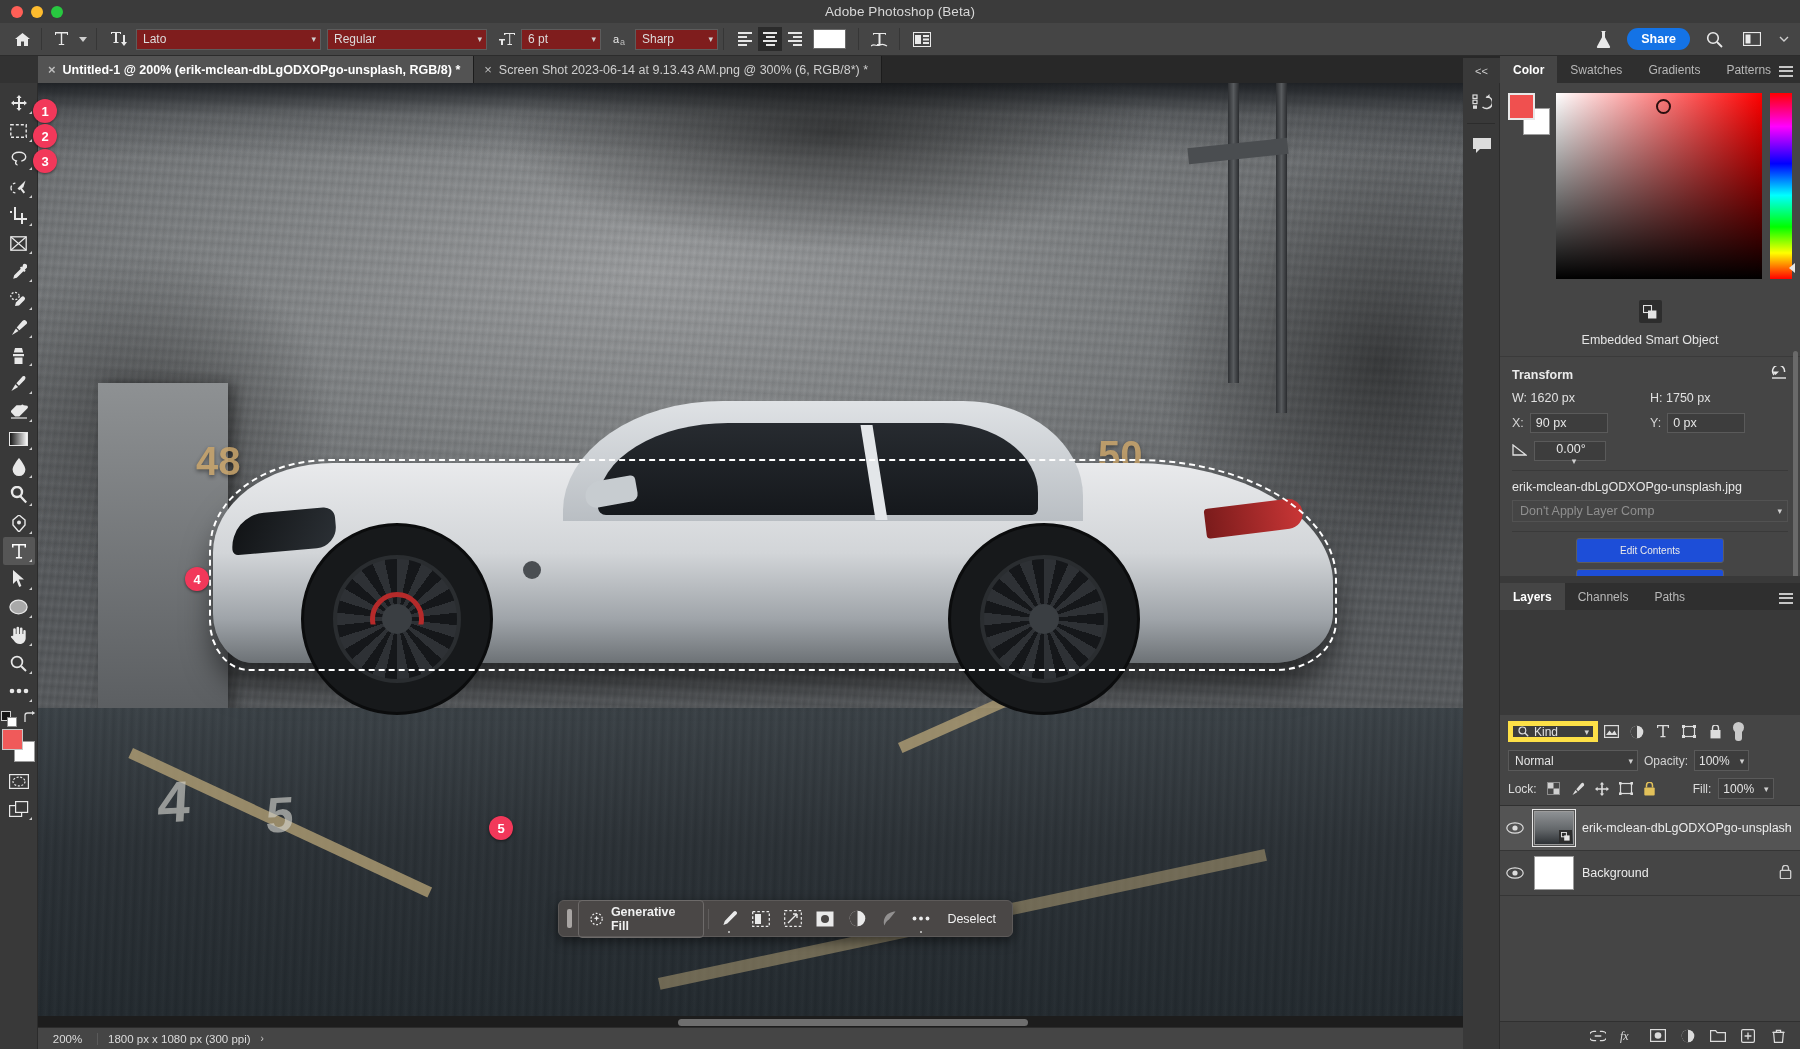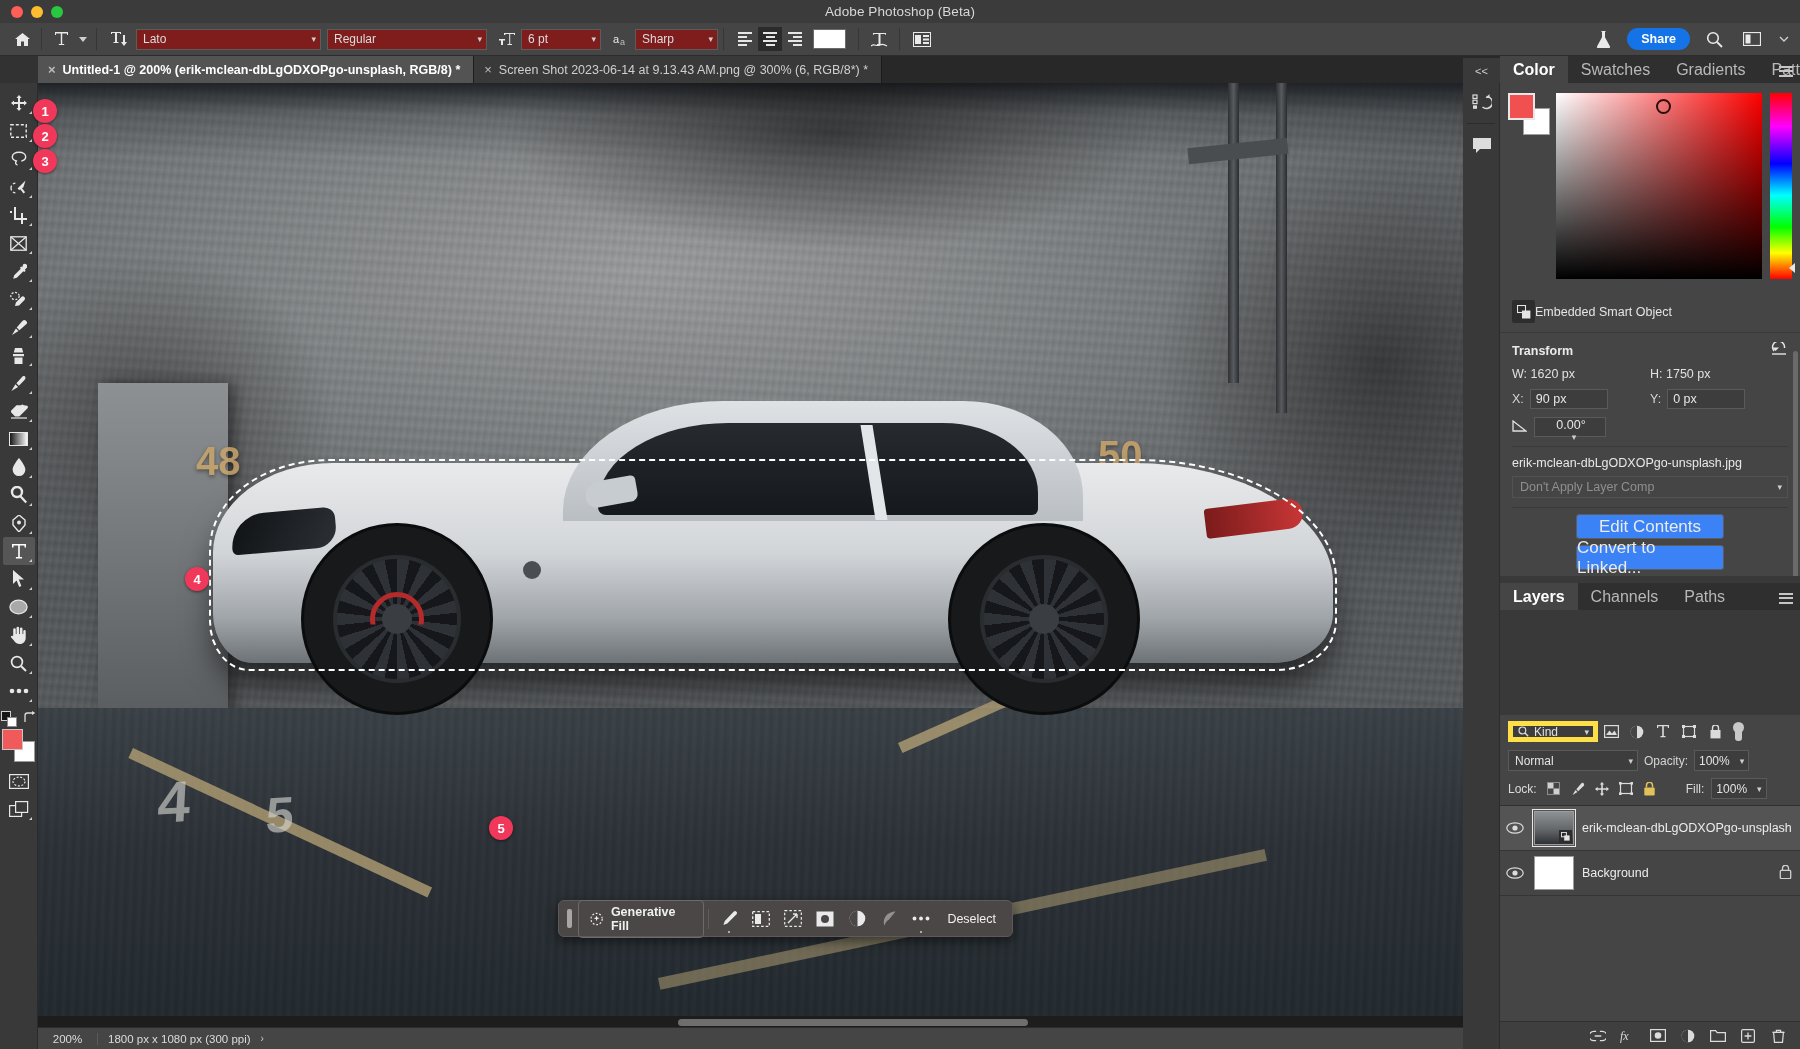--- a/index.html
+++ b/index.html
@@ -270,21 +270,21 @@
   
   .panels{
     position:absolute; top:56px; right:0; width:300px; bottom:0; background:#393939;
   }
   .ptabs{
     display:flex; align-items:flex-end; height:27px; background:#2f2f2f;
     position:relative;
   }
   .ptab{
     height:27px; padding:0 13px; display:flex; align-items:center;
-    font-size:16px; color:#b8b8b8; white-space:nowrap;
+    font-size:12px; color:#b8b8b8; white-space:nowrap;
   }
   .ptab.active{ background:#454545; color:#fff; font-weight:bold; }
   .pmenu{
     position:absolute; right:7px; top:7px; width:14px;
   }
   .pmenu b{ display:block; height:2px; background:#c6c6c6; margin:2.5px 0; }
   .pbody{ background:#454545; }
 
   
   .colorpanel{ height:208px; display:flex; padding:10px 8px 8px 8px; gap:8px; }
@@ -304,22 +304,22 @@
   .cp-hue{
     width:22px; height:186px; flex:none;
     background:linear-gradient(to bottom,#ff0000,#ff00ff 18%,#0000ff 38%,#00ffff 55%,#00ff00 72%,#ffff00 86%,#ff0000 100%);
     position:relative;
   }
   .cp-huemark{
     position:absolute; right:-3px; bottom:6px; width:0;height:0;
     border-top:5px solid transparent; border-bottom:5px solid transparent; border-right:6px solid #e6e6e6;
   }
   .smartobj{
-    display:flex; align-items:center; padding:9px 12px; border-bottom:1px solid #3a3a3a;
-    font-size:12.5px; color:#e4e4e4;
+    display:flex; align-items:center; gap:10px; padding:9px 12px; border-bottom:1px solid #3a3a3a;
+    font-size:12.5px; color:#e4e4e4;flex-direction:column;
   }
   .soicon{
     width:23px; height:23px; background:#2d2d2d; border-radius:2px;
     display:flex; align-items:center; justify-content:center;
   }
   .sectionhdr{
     display:flex; align-items:center; justify-content:space-between;
     padding:9px 12px 6px 12px; font-size:12.5px; font-weight:bold; color:#eaeaea;
   }
   .whrow{ display:flex; padding:2px 12px 6px 12px; font-size:12.5px; color:#e0e0e0; }
@@ -337,23 +337,23 @@
     font-size:12.5px; color:#e6e6e6;flex-direction:column;
   }
   .hr{ height:1px; background:#3a3a3a; margin:0 12px; }
   .filename{ padding:9px 12px 6px 12px; font-size:12.5px; color:#e8e8e8; }
   .layercomp{
     margin:0 12px 9px 12px; height:22px; background:#454545; border:1px solid #525252;
     display:flex; align-items:center; justify-content:space-between; padding:0 5px 0 7px;
     color:#8f8f8f; font-size:12.5px;
   }
   .pbtn{
-    margin:6px auto; width:148px; height:25px; background:#3b82f6; border:1px solid #5d5d5d;
+    margin:6px auto; width:148px; height:25px; background:#1d4ed8; border:1px solid #5d5d5d;
     border-radius:3px; display:flex; align-items:center; justify-content:center;
-    font-size:17px; color:#eaeaea;
+    font-size:10px; color:#eaeaea;
   }
   .propscroll{
     position:absolute; right:2px; top:60px; width:5px; height:255px; background:#6a6a6a; border-radius:3px;
   }
 
   
   .filterrow{ display:flex; align-items:center; gap:0; padding:6px 8px 5px 8px; }
   .kindbox{
     width:90px; height:21px; background:#3d3d3d; border:5px solid #fde047;
     display:flex; align-items:center; gap:5px; padding:0 4px 0 5px; font-size:12px; color:#e0e0e0;
@@ -1053,21 +1053,21 @@
               <rect x="0" y="10.4" width="2.6" height="2.6" fill="#dcdcdc"></rect>
               <rect x="11.4" y="10.4" width="2.6" height="2.6" fill="#dcdcdc"></rect>
             </svg>
         </span>
         <span class="lockicon">
           <svg width="13" height="14" viewBox="0 0 13 14">
               <rect x="1.3" y="5.4" width="10.4" height="8.2" rx="1" fill="#e2c15a"></rect>
               <path d="M3.5 5.4V3.3a3 3 0 016 0v2.1" fill="none" stroke="#e2c15a" stroke-width="1.5"></path>
             </svg>
         </span>
-        <span style="margin-left:23px">Fill:</span>
+        <span style="margin-left:30px">Fill:</span>
         <div class="opacityval" style="margin-left:5px">
           <span>100%</span>
           <span class="caret">▾</span>
         </div>
       </div>
 
       <div class="layerlist">
         <div class="layerrow selected">
           <div class="eye">
             <svg width="18" height="12" viewBox="0 0 18 12">

